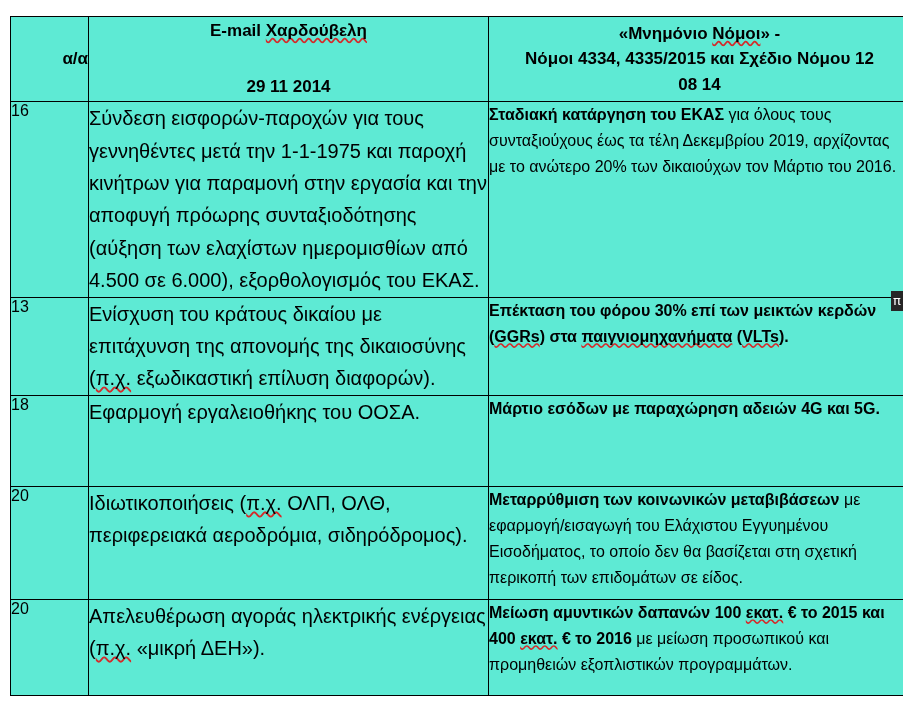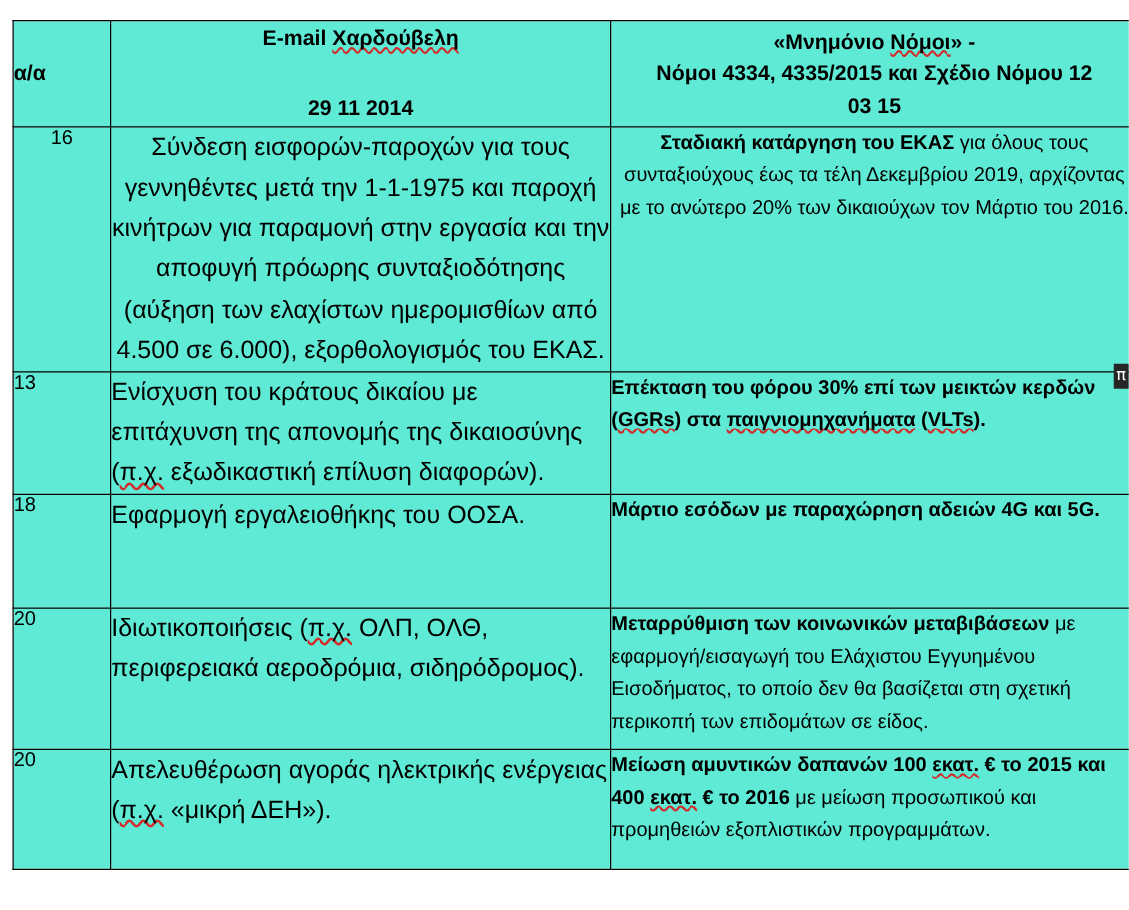--- a/index.html
+++ b/index.html
@@ -57,21 +57,21 @@
   }
   .hd-inner {
     padding: 2px 6px;
     font-weight: bold;
     font-size: 17px;
     line-height: 1.45;
   }
   .hd-num {
     font-weight: bold;
     font-size: 17px;
-    text-align: left;
+    text-align: right;
   }
   .hd-sub {
     display: block;
     margin-top: 31px;
     font-weight: bold;
     font-size: 17px;
   }
   .hd-right-line {
     display: block;
     font-weight: bold;
@@ -90,21 +90,21 @@
     font-size: 20px;
     line-height: 1.62;
     padding: 8px 12px 8px 14px;
   }
   td.right-cell {
     font-size: 16px;
     line-height: 1.62;
     padding: 8px 10px 8px 10px;
   }
 
-  .r16 td { height: 168px; text-align: center; }
+  .r16 td { height: 168px; }
   .r17 td { height:  93px; }
   .r18 td { height:  90px; margin-left: 38px; }
   .r19 td { height: 112px; }
   .r20 td { height:  95px; }
 
   b, strong { font-weight: bold; }
 
   
   .sp {
     text-decoration: underline wavy #d42a2a;
@@ -148,21 +148,21 @@
         <td>
           <div class="hd-inner">
             <span>E-mail <span class="sp">Χαρδούβελη</span></span>
             <span class="hd-sub">29 11 2014</span>
           </div>
         </td>
         <td>
           <div class="hd-inner">
             <span class="hd-right-line">«Μνημόνιο <span class="sp">Νόμοι</span>» -</span>
             <span class="hd-right-line">Νόμοι 4334, 4335/2015 και Σχέδιο Νόμου 12</span>
-            <span class="hd-right-line">03 15</span>
+            <span class="hd-right-line">08 14</span>
           </div>
         </td>
       </tr>
 
       <tr class="r16">
         <td class="num">16</td>
         <td class="body-cell">Σύνδεση εισφορών-παροχών για τους γεννηθέντες μετά την 1-1-1975 και παροχή κινήτρων για παραμονή στην εργασία και την αποφυγή πρόωρης συνταξιοδότησης (αύξηση των ελαχίστων ημερομισθίων από 4.500 σε 6.000), εξορθολογισμός του ΕΚΑΣ.</td>
         <td class="right-cell">
           <b>Σταδιακή κατάργηση του ΕΚΑΣ</b><span> για όλους τους συνταξιούχους έως τα τέλη Δεκεμβρίου 2019, αρχίζοντας με το ανώτερο 20% των δικαιούχων τον Μάρτιο του 2016.</span>
         </td>

